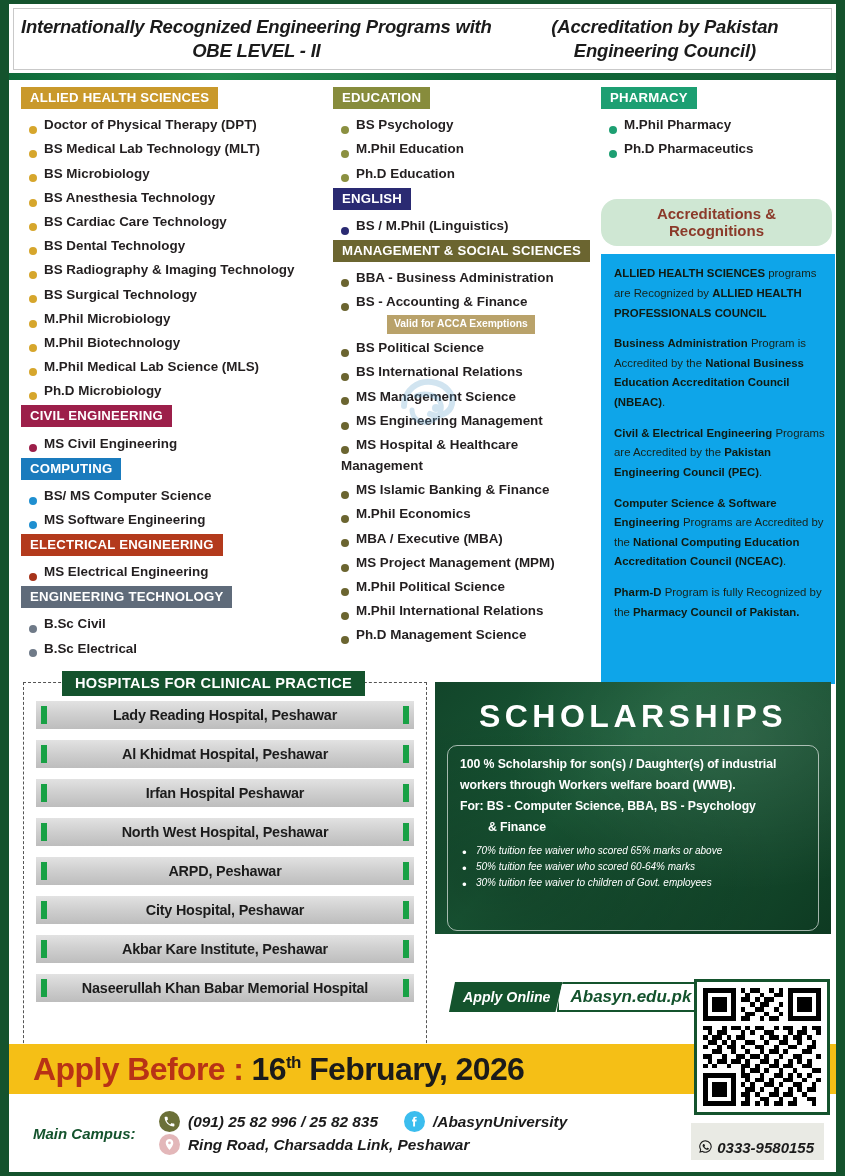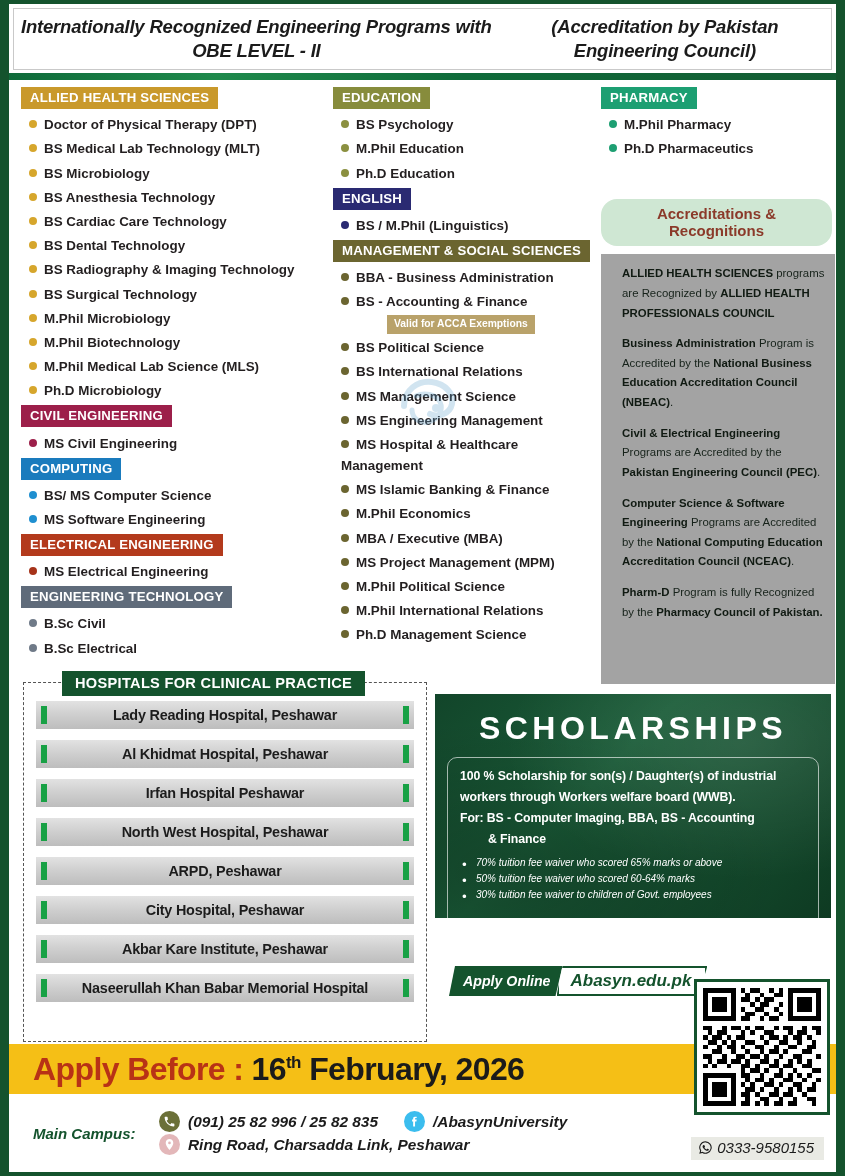--- a/index.html
+++ b/index.html
@@ -58,21 +58,21 @@
     color: #ffffff;
     font-weight: bold;
     font-size: 13.2px;
     letter-spacing: .2px;
     padding: 3px 9px 4px 9px;
     margin-bottom: 4px;
     white-space: nowrap;
   }
   ul.plist { list-style: none; margin: 0 0 2px 0; padding: 0; }
   ul.plist li {
-    display: flex; align-items: flex-start;
+    display: flex; align-items: flex-end;
     font-size: 13.4px; font-weight: bold; color: #231f20;
     line-height: 1.33;
     padding: 3.2px 0 3.2px 8px;
   }
   ul.plist li .dot {
     flex: 0 0 auto;
     width: 8px; height: 8px; border-radius: 50%;
     margin: 4px 7px 0 0;
   }
   ul.plist li .ptext { flex: 1 1 auto; }
@@ -91,22 +91,22 @@
     background: #cfe7d3;
     border-radius: 16px;
     color: #8b3a2a;
     font-weight: bold;
     font-size: 15px;
     text-align: center;
     padding: 6px 8px 7px 8px;
     margin: 38px 4px 8px 0px;
   }
   .acc-box {
-    background: #a3a3a3;
-    padding: 10px 10px 12px 21px;
+    background: #0ea5e9;
+    padding: 10px 10px 12px 13px;
     margin-right: 1px;
     height: 430px;
   }
   .acc-box p {
     font-size: 11.4px;
     color: #16221a;
     line-height: 1.72;
     margin-bottom: 11px;
   }
   .acc-box p b { font-weight: bold; color: #101a12; }
@@ -154,26 +154,26 @@
   .hosp-row .cap.r { right: 5px; }
   .hosp-row .hname {
     font-size: 14.4px; font-weight: bold; color: #1c1c1c;
     letter-spacing: -.2px;
   }
 
   
   .right-lower { width: 405px; padding-left: 8px; }
   .sch-card {
     position: relative;
-    width: 396px; height: 224px;
+    width: 396px; height: 252px;
     background:
       radial-gradient(ellipse at 78% 22%, rgba(255,255,255,.10) 0%, rgba(255,255,255,0) 55%),
       radial-gradient(ellipse at 18% 78%, rgba(0,0,0,.22) 0%, rgba(0,0,0,0) 60%),
       linear-gradient(135deg,#12452a 0%, #1a5c38 40%, #0e3a22 100%);
-    margin-top: 14px;
+    margin-top: 2px;
     padding: 10px 12px 10px 12px;
     overflow: hidden;
   }
   .sch-title {
     color: #ffffff;
     font-size: 32px; font-weight: bold;
     letter-spacing: 4.5px;
     text-align: center;
     margin: 6px 0 10px 0;
   }
@@ -276,23 +276,23 @@
   }
   .ico.phone { background: #6b7038; }
   .ico.fb    { background: #3bbdee; }
   .ico.pin   { background: #e3b7b9; }
   .ico svg { width: 13px; height: 13px; fill: #fff; }
   .ico.pin svg { fill: #ffffff; }
   .fb-gap { width: 26px; }
   .wa-chip {
     position: absolute; right: 12px; bottom: 12px;
     background: #e9eae4;
-    display: flex; align-items: center;
-    padding: 2px 10px 4px 7px;
-    font-size: 15px; font-weight: normal; font-style: italic; color: #1b1b1b;
+    display: flex; 
+    padding: 16px 10px 4px 7px;
+    font-size: 15px; font-weight: bold; font-style: italic; color: #1b1b1b;
   }
   .wa-chip svg { width: 15px; height: 15px; margin-right: 4px; fill: #1b1b1b; }
 </style>
 </head>
 <body>
 
 <div class="poster">
 
   <div class="header-band">
     <div class="header-line">Internationally Recognized Engineering Programs with OBE LEVEL - II</div>
@@ -546,21 +546,21 @@
           </div>
         </div>
     </div>
 
     <div class="right-lower">
       <div class="sch-card">
         <div class="sch-title">SCHOLARSHIPS</div>
         <div class="sch-inner">
           <p>100 % Scholarship for son(s) / Daughter(s) of industrial</p>
           <p>workers through Workers welfare board (WWB).</p>
-          <p>For: BS - Computer Imaging, BBA, BS - Accounting</p>
+          <p>For: BS - Computer Science, BBA, BS - Psychology</p>
           <p class="indent">&amp; Finance</p>
           <ul class="sch-bullets" id="sch-bullets">
               <li>70% tuition fee waiver who scored 65% marks or above</li>
               <li>50% tuition fee waiver who scored 60-64% marks</li>
               <li>30% tuition fee waiver to children of Govt. employees</li>
             </ul>
         </div>
       </div>
 
       <div class="apply-row">

